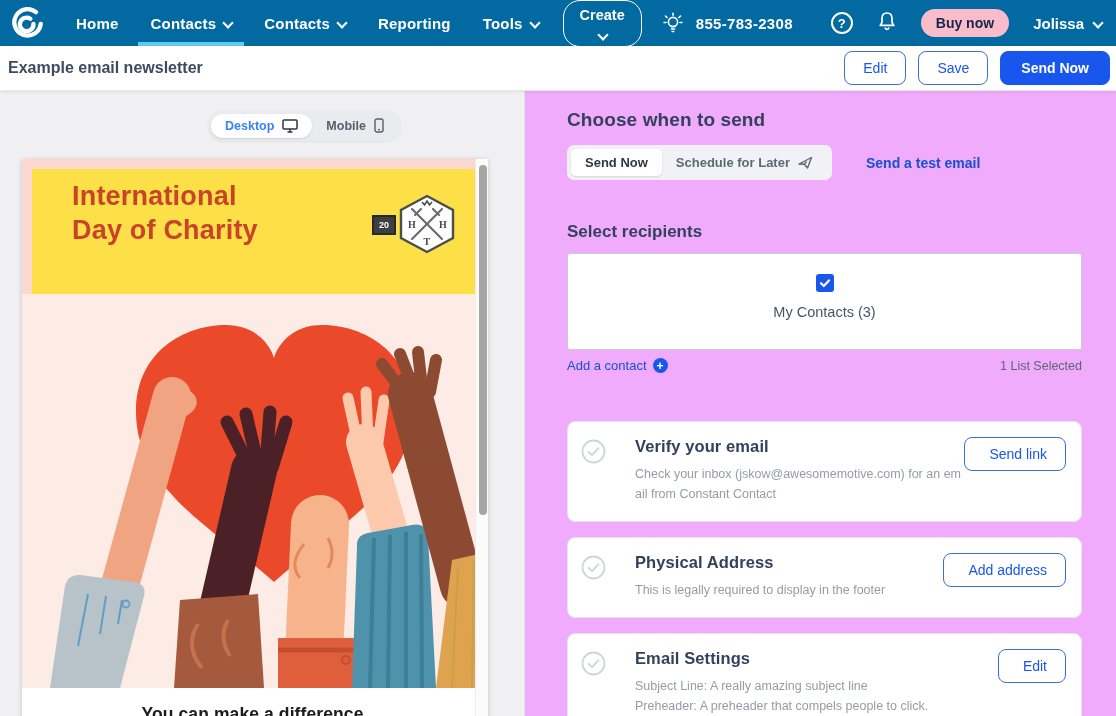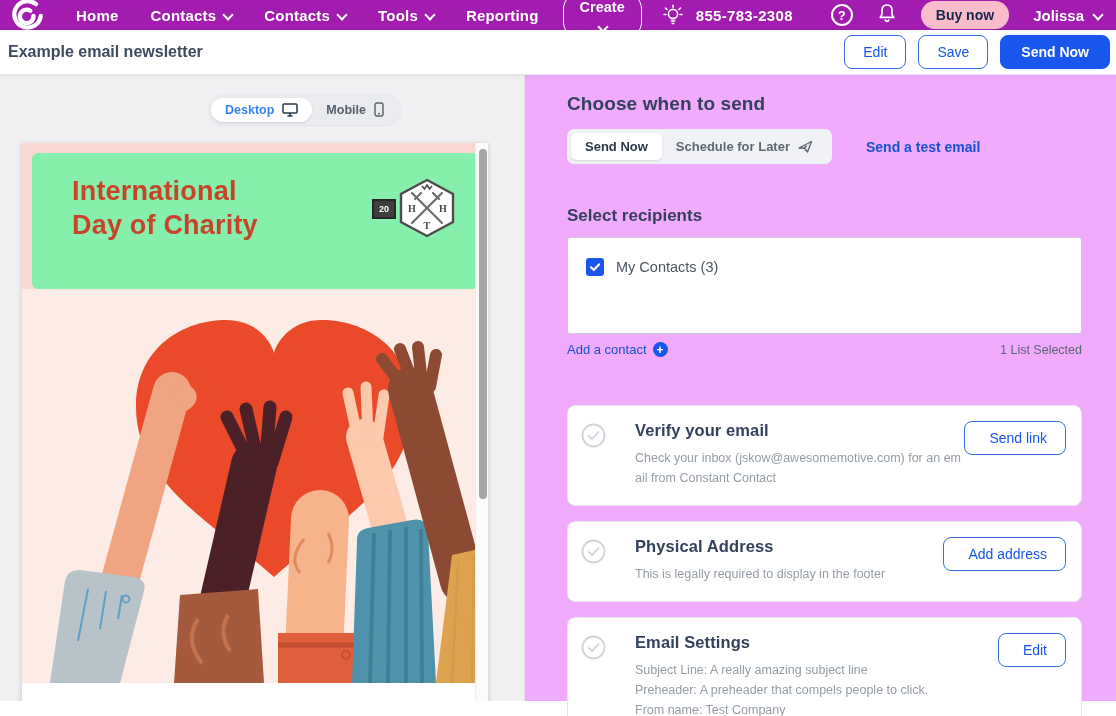--- a/index.html
+++ b/index.html
@@ -1,20 +1,20 @@
 <!DOCTYPE html>
 <html><head>
 <meta charset="utf-8">
 <style>
   * { margin:0; padding:0; box-sizing:border-box; }
   html,body { width:1116px; height:716px; overflow:hidden; background:#fff;
     font-family:"Liberation Sans", sans-serif; }
 
   
-  .topbar { height:30px; background:#a21caf; display:flex; align-items:center;
+  .topbar { height:46px; background:#0369a1; display:flex; align-items:center;
     padding:0 14px 0 10px; color:#fff; position:relative; }
   .cc-logo { width:34px; height:34px; flex:0 0 auto; }
   .nav-items { display:flex; align-items:stretch; height:45px; margin-left:16px; }
   .nav-item { display:flex; align-items:center; gap:7px; padding:0 16px; height:45px;
     font-size:15px; font-weight:700; color:#fff; cursor:pointer; position:relative; letter-spacing:.2px; }
   .nav-item.active::after { content:""; position:absolute; left:4px; right:4px; bottom:0;
     height:4px; background:#63c8f2; }
   .chev { width:9px; height:9px; display:inline-block; position:relative; top:-2px; }
   .chev::before { content:""; position:absolute; left:1px; top:2px; width:6px; height:6px;
     border-right:2px solid currentColor; border-bottom:2px solid currentColor; transform:rotate(45deg); }
@@ -49,21 +49,21 @@
   .device-toggle { position:absolute; left:208px; top:19px; display:flex; align-items:center;
     background:#e9ebef; border-radius:16px; padding:3px; box-shadow:0 1px 2px rgba(0,0,0,.06); }
   .device-opt { display:flex; align-items:center; gap:8px; padding:5px 14px; border-radius:13px;
     font-size:12.5px; font-weight:700; color:#55606c; cursor:pointer; }
   .device-opt.active { background:#fff; color:#3b82f6; box-shadow:0 1px 2px rgba(0,0,0,.12); }
 
   
   .preview-card { position:absolute; left:22px; top:68px; width:466px; height:640px; background:#fff;
     box-shadow:0 1px 5px rgba(0,0,0,.18); }
   .pv-head-section { background:#fbd8d2; padding:10px 10px 0 10px; }
-  .pv-header { background:#86efac; position:relative; padding:22px 0 46px 40px;border-radius:6px; }
+  .pv-header { background:#fde047; position:relative; padding:11px 0 46px 40px; }
   .pv-title { color:#c8432a; font-size:27px; font-weight:700; line-height:1.25; letter-spacing:.2px; }
   .pv-logo { position:absolute; right:20px; top:24px; display:flex; align-items:flex-start; }
   .pv-flag { background:#3e3e40; color:#fff; font-size:9px; font-weight:700; padding:3px 5px;
     margin-top:22px; position:relative; border:2px solid #27272a; }
   .pv-illustration { height:394px; position:relative; overflow:hidden; }
   .pv-illustration svg { display:block; }
   .pv-footer { background:#fff; padding:16px 0 20px 0; text-align:center; }
   .pv-footer-text { font-size:17.5px; font-weight:700; color:#1d1d1f; letter-spacing:.1px; }
   .pv-scrollbar { position:absolute; top:0; right:0; bottom:0; width:13px; background:#fbfbfb;
     border-left:1px solid #ececec; }
@@ -74,21 +74,21 @@
   .send-row { display:flex; align-items:center; margin-top:14px; }
   .seg-toggle { display:inline-flex; align-items:center; background:#f0f2f5; border-radius:7px; padding:4px; }
   .seg-opt { display:flex; align-items:center; gap:7px; padding:6px 14px; border-radius:5px;
     font-size:13px; font-weight:700; color:#5d6a74; cursor:pointer; white-space:nowrap; }
   .seg-opt.active { background:#fff; color:#2b3946; box-shadow:0 1px 2px rgba(0,0,0,.12); }
   .test-link { margin-left:34px; color:#1751d0; font-size:14px; font-weight:700; text-decoration:none; cursor:pointer; }
 
   .recipients-h { margin-top:42px; font-size:17px; font-weight:700; color:#33415c; }
   .recipients-box { margin-top:11px; border:1px solid #c7ccd3; border-radius:3px; background:#fff;
     height:97px; padding:20px 18px; }
-  .chk-row { display:flex; align-items:center; gap:12px; }
+  .chk-row { display:flex; align-items:center; gap:12px;flex-direction:column; }
   .checkbox { width:18px; height:18px; background:#1856ed; border-radius:3px; display:flex;
     align-items:center; justify-content:center; cursor:pointer; }
   .checkbox svg { width:12px; height:12px; }
   .chk-label { font-size:14.5px; color:#4a5561; }
   .under-box { display:flex; align-items:center; justify-content:space-between; margin-top:8px; }
   .add-contact { display:flex; align-items:flex-start; gap:6px; color:#1751d0; font-size:13px; cursor:pointer; }
   .plus-circle { width:15px; height:15px; background:#1856ed; color:#fff; border-radius:50%;
     display:flex; align-items:center; justify-content:center; font-size:12px; font-weight:700; line-height:1; }
   .list-selected { font-size:12.5px; color:#5b6672; }
 
@@ -120,25 +120,25 @@
       </div>
     <div class="nav-item active" data-interactable="true">
         <span data-interactable="false">Contacts</span>
         <span class="chev" data-interactable="false"></span>
       </div>
     <div class="nav-item" data-interactable="true">
         <span data-interactable="false">Contacts</span>
         <span class="chev" data-interactable="false"></span>
       </div>
     <div class="nav-item" data-interactable="true">
+        <span data-interactable="false">Reporting</span>
+      </div>
+    <div class="nav-item" data-interactable="true">
         <span data-interactable="false">Tools</span>
         <span class="chev" data-interactable="false"></span>
-      </div>
-    <div class="nav-item" data-interactable="true">
-        <span data-interactable="false">Reporting</span>
       </div>
   </div>
   <button class="create-btn" data-interactable="true">
     <span data-interactable="false">Create</span>
     <span class="chev" data-interactable="false"></span>
   </button>
   <span class="bulb" data-interactable="true">
     <svg width="22" height="24" viewBox="0 0 22 24" fill="none" stroke="#fff" stroke-width="1.6" stroke-linecap="round">
       <circle cx="11" cy="11" r="4.6"></circle>
       <path d="M9 15.5 h4 M9.4 18 h3.2 M10.2 20.5 h1.6"></path>

